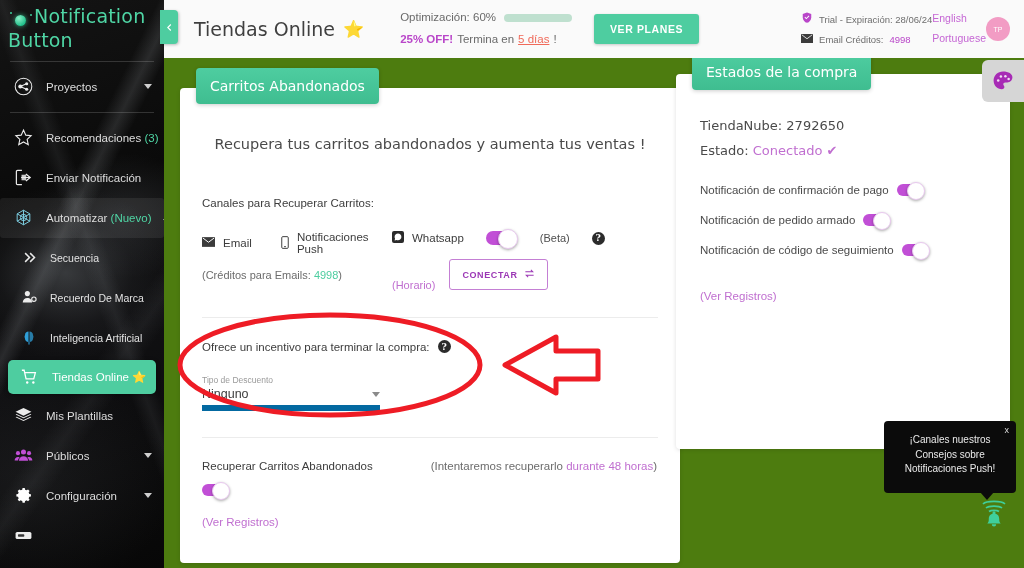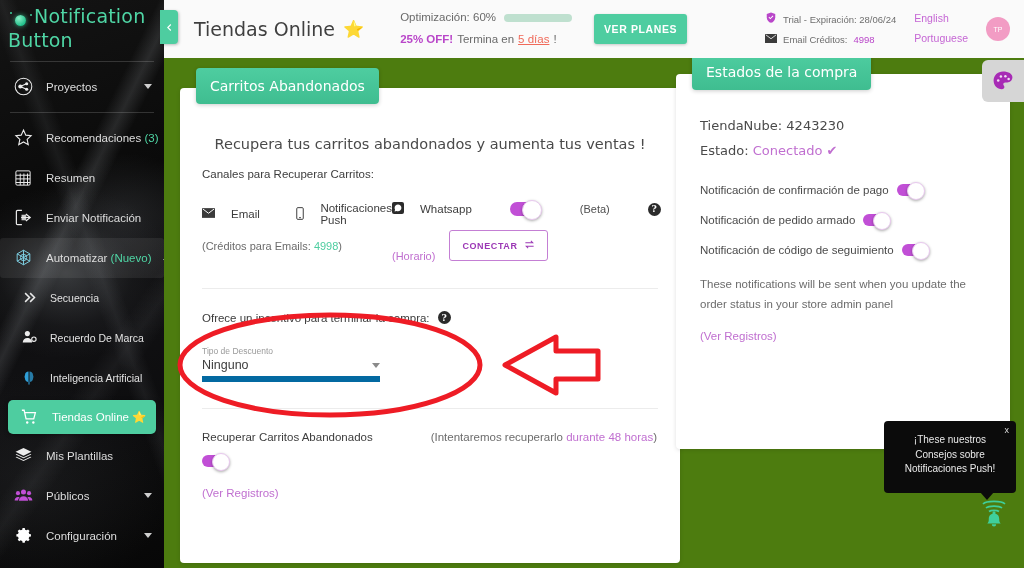--- a/index.html
+++ b/index.html
@@ -114,27 +114,27 @@
   .opt-bar { width: 68px; height: 8px; border-radius: 5px; background: #bfe0cf; overflow: hidden; }
   .opt-fill { height: 100%; background: #f5a623; border-radius: 5px; }
   .promo-row { display:flex; align-items:center; gap:4px; color:#6a6a6a; }
   .promo-off { color: #b946c9; font-weight: bold; }
   .promo-days { color: #f06a5a; text-decoration: underline; }
 
   #ver-planes {
     margin-left: 22px;
     background: #4ecda0; color: #fff; border: none;
     font-size: 10.5px; font-weight: bold; letter-spacing: .6px;
-    padding: 9px 10px; border-radius: 3px; cursor: pointer;
+    padding: 9px 16px; border-radius: 3px; cursor: pointer;
     box-shadow: 0 1px 3px rgba(0,0,0,.2);
   }
 
   #header-right {
     margin-left: auto; margin-right: 14px;
-    display:flex; align-items:center; gap: 18px;
+    display:flex; align-items:center; 
   }
   .acct-lines { font-size: 9.5px; color:#6e6e6e; line-height: 1.85; }
   .acct-lines .l { display:flex; align-items:center; gap: 6px; white-space: nowrap; }
   .shield { color: #b946c9; font-size: 12px; }
   .envel { color: #3b3b3b; font-size: 10px; }
   .credit-num { color: #b946c9; }
   .lang { font-size: 10.5px; color: #c566d4; line-height: 1.9; }
   .lang div { cursor: pointer; }
   #avatar {
     width: 24px; height: 24px; border-radius: 50%;
@@ -164,25 +164,25 @@
     box-shadow: 0 1px 4px rgba(0,0,0,.2);
     white-space: nowrap;
   }
 
   .card-body { padding: 40px 22px 0 22px; }
 
   .headline {
     text-align: center; font-size: 14.5px; color: #4a4a4a;
     font-family: "DejaVu Sans", sans-serif; margin-top: 8px;
   }
-  .sect-label { font-size: 11.5px; color: #3c3c3c; margin-top: 16px; }
+  .sect-label { font-size: 11.5px; color: #3c3c3c; margin-top: 45px; }
 
   .channels { display: flex; align-items: flex-start; margin-top: 22px; }
   .ch-col-a { width: 190px; }
-  .ch-line { display:flex; align-items:center; gap: 16px; font-size: 11.5px; color:#3c3c3c; }
+  .ch-line { display:flex; align-items:center; gap: 8px; font-size: 11.5px; color:#3c3c3c; }
   .ch-line .gap { width: 14px; }
   .ch-sub { font-size: 11px; color:#6c6c6c; margin-top: 14px; }
   .ch-sub .num { color: #4ecda0; }
   .ch-col-b { flex: 1; }
   .ch-row2 { display:flex; align-items:center; gap: 14px; margin-top: 13px; }
   .horario { font-size: 11px; color:#c06fd0; cursor:pointer;margin-top:21px; }
   #conectar-btn {
     border: 1px solid #c47fd4; background: #fff; color: #9b37b5;
     font-size: 9px; font-weight: bold; letter-spacing: .6px;
     padding: 8px 12px; border-radius: 3px; cursor:pointer;
@@ -313,29 +313,20 @@
           <svg width="19" height="19" viewBox="0 0 24 24" fill="none" stroke="#ececec" stroke-width="1.4">
             <polygon points="12,2.6 14.9,9 21.6,9.7 16.6,14.3 18,21 12,17.6 6,21 7.4,14.3 2.4,9.7 9.1,9"></polygon>
           </svg>
         </span>
         <span class="lbl">
           <span>Recomendaciones</span>
           <span class="badge-count">(3)</span>
         </span>
       </div>
 
-      <div class="sb-item">
-        <span class="ico">
-          <svg width="18" height="18" viewBox="0 0 24 24" fill="none" stroke="#ececec" stroke-width="1.3">
-            <rect x="2.5" y="2.5" width="19" height="19" rx="1.6"></rect>
-            <path d="M2.5 8.3h19M2.5 13.2h19M2.5 18h19M8.3 6v15.5M13.2 6v15.5M18 6v15.5"></path>
-          </svg>
-        </span>
-        <span class="lbl">Resumen</span>
-      </div>
 
       <div class="sb-item">
         <span class="ico">
           <svg width="19" height="19" viewBox="0 0 24 24" fill="none" stroke="#ececec" stroke-width="1.5">
             <path d="M10 3H4.5a1.5 1.5 0 0 0-1.5 1.5v15A1.5 1.5 0 0 0 4.5 21H10"></path>
             <path d="M9 12h11M15 7.5l5.5 4.5-5.5 4.5" fill="none"></path>
             <path d="M9.5 8.5h6v7h-6z" fill="#ececec" stroke="none" opacity=".85"></path>
           </svg>
         </span>
         <span class="lbl">Enviar Notificación</span>
@@ -599,21 +590,21 @@
             <span>(Intentaremos recuperarlo </span><span class="hl">durante 48 horas</span><span>)</span>
           </div>
         </div>
         <span class="ver-reg">(Ver Registros)</span>
       </div>
     </section>
 
     <section class="card" id="card-right">
       <div class="card-tab">Estados de la compra</div>
       <div class="card-body" style="padding:44px 24px 0 24px">
-        <div class="rc-line">TiendaNube: 4243230</div>
+        <div class="rc-line">TiendaNube: 2792650</div>
         <div class="rc-line">
           <span>Estado:</span>
           <span class="conn">Conectado</span>
           <span class="rc-check">✔</span>
         </div>
 
         <div style="height:16px"></div>
 
         <div class="rc-toggle-row">
           <span>Notificación de confirmación de pago</span>
@@ -621,40 +612,39 @@
         </div>
         <div class="rc-toggle-row">
           <span>Notificación de pedido armado</span>
           <span class="tgl sm"></span>
         </div>
         <div class="rc-toggle-row">
           <span>Notificación de código de seguimiento</span>
           <span class="tgl sm"></span>
         </div>
 
-        <div class="rc-note">These notifications will be sent when you update the order status in your store admin panel</div>
         <span class="ver-reg">(Ver Registros)</span>
       </div>
     </section>
 
   </main>
 
   <div id="palette-widget">
     <svg width="24" height="24" viewBox="0 0 24 24">
       <path d="M12 2.6C6.7 2.6 2.6 6.5 2.6 11.6c0 5 3.6 8.6 8.2 8.6 1.7 0 2.6-.9 2.6-2.1 0-.6-.3-1-.6-1.5-.3-.4-.5-.8-.5-1.3 0-1 .8-1.8 1.9-1.8h1.9c3 0 5.3-2.2 5.3-5.2 0-3.4-3.8-5.7-9.4-5.7z" fill="#a72bb5"></path>
       <circle cx="7.2" cy="11.4" r="1.25" fill="#f0dff2"></circle>
       <circle cx="9.9" cy="7.6" r="1.25" fill="#f0dff2"></circle>
       <circle cx="14.4" cy="7.2" r="1.25" fill="#f0dff2"></circle>
       <circle cx="17.6" cy="10" r="1.25" fill="#f0dff2"></circle>
     </svg>
   </div>
 
   <div id="push-popup">
     <span id="push-close">x</span>
-    <div>¡These nuestros</div>
+    <div>¡Canales nuestros</div>
     <div>Consejos sobre</div>
     <div>Notificaciones Push!</div>
   </div>
 
   <div id="bell-widget">
     <svg width="40" height="40" viewBox="0 0 40 40">
       <path d="M9 12c3.5-3.5 18.5-3.5 22 0" fill="none" stroke="#3fcf9b" stroke-width="1.7"></path>
       <path d="M12 16c2.8-2.6 13.2-2.6 16 0" fill="none" stroke="#3fcf9b" stroke-width="1.7"></path>
       <path d="M15 19.5c1.8-1.5 8.2-1.5 10 0" fill="none" stroke="#3fcf9b" stroke-width="1.7"></path>
       <path d="M20 21.5c-3.3 0-5.2 2.4-5.2 5.4 0 2.6-.6 3.6-1.5 4.5h13.4c-.9-.9-1.5-1.9-1.5-4.5 0-3-1.9-5.4-5.2-5.4z" fill="#3fcf9b"></path>

